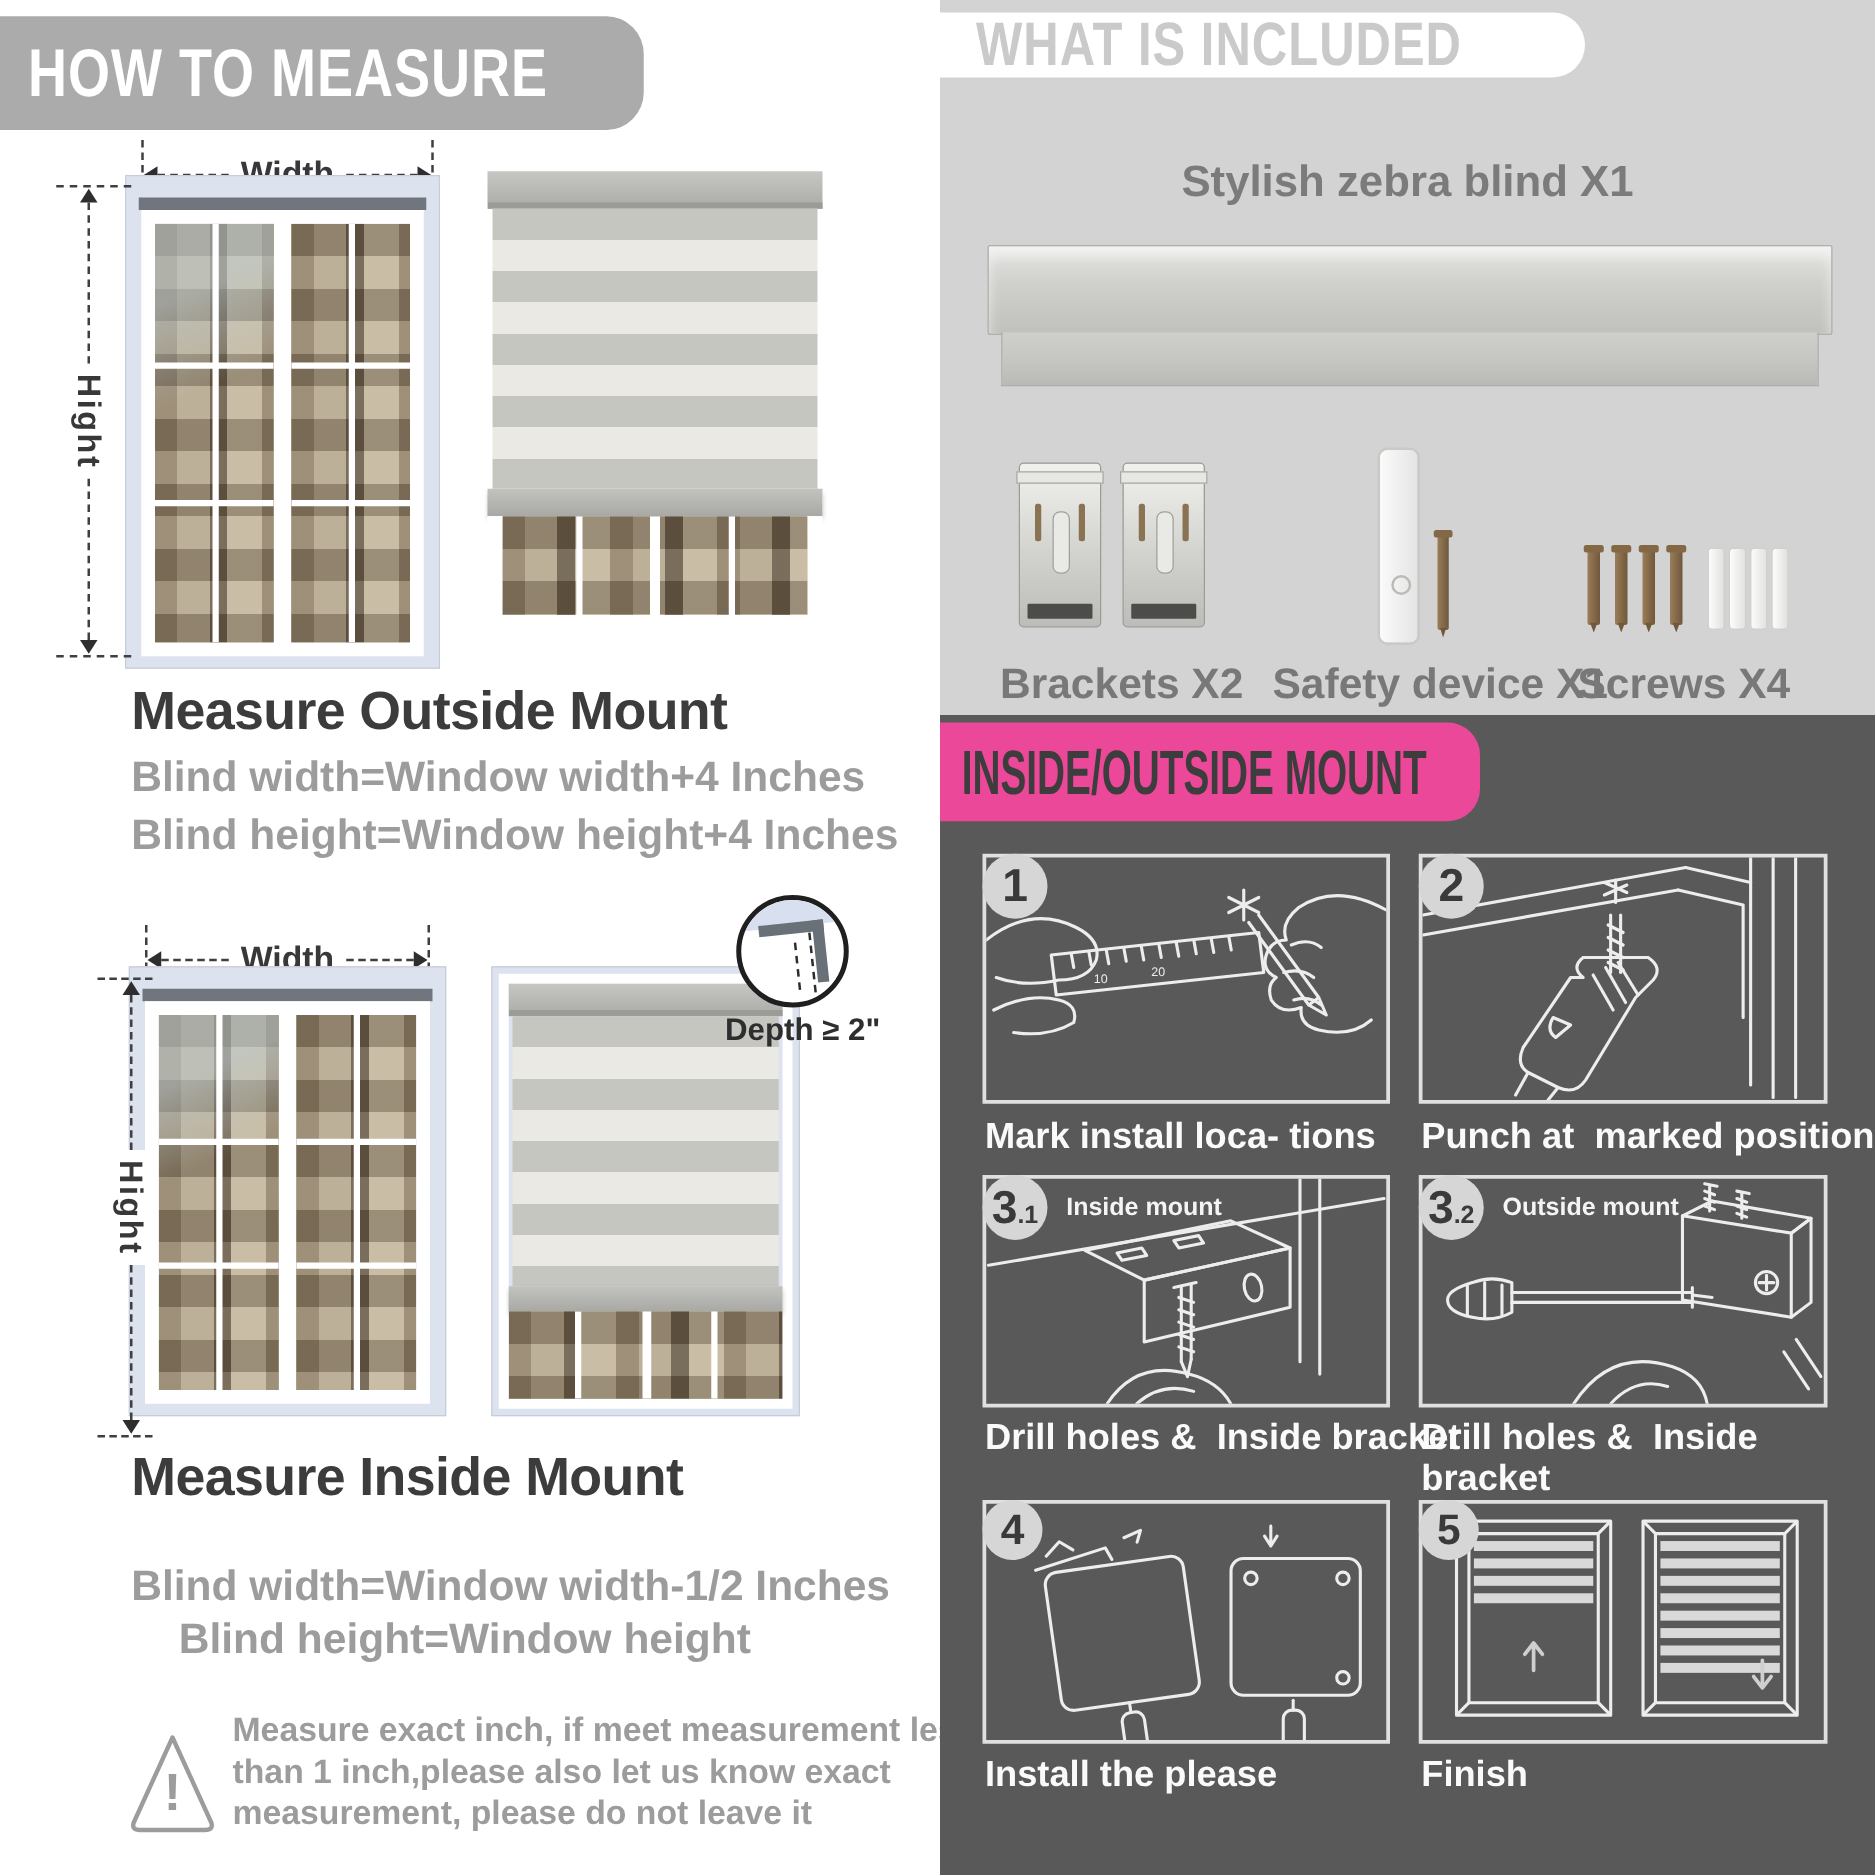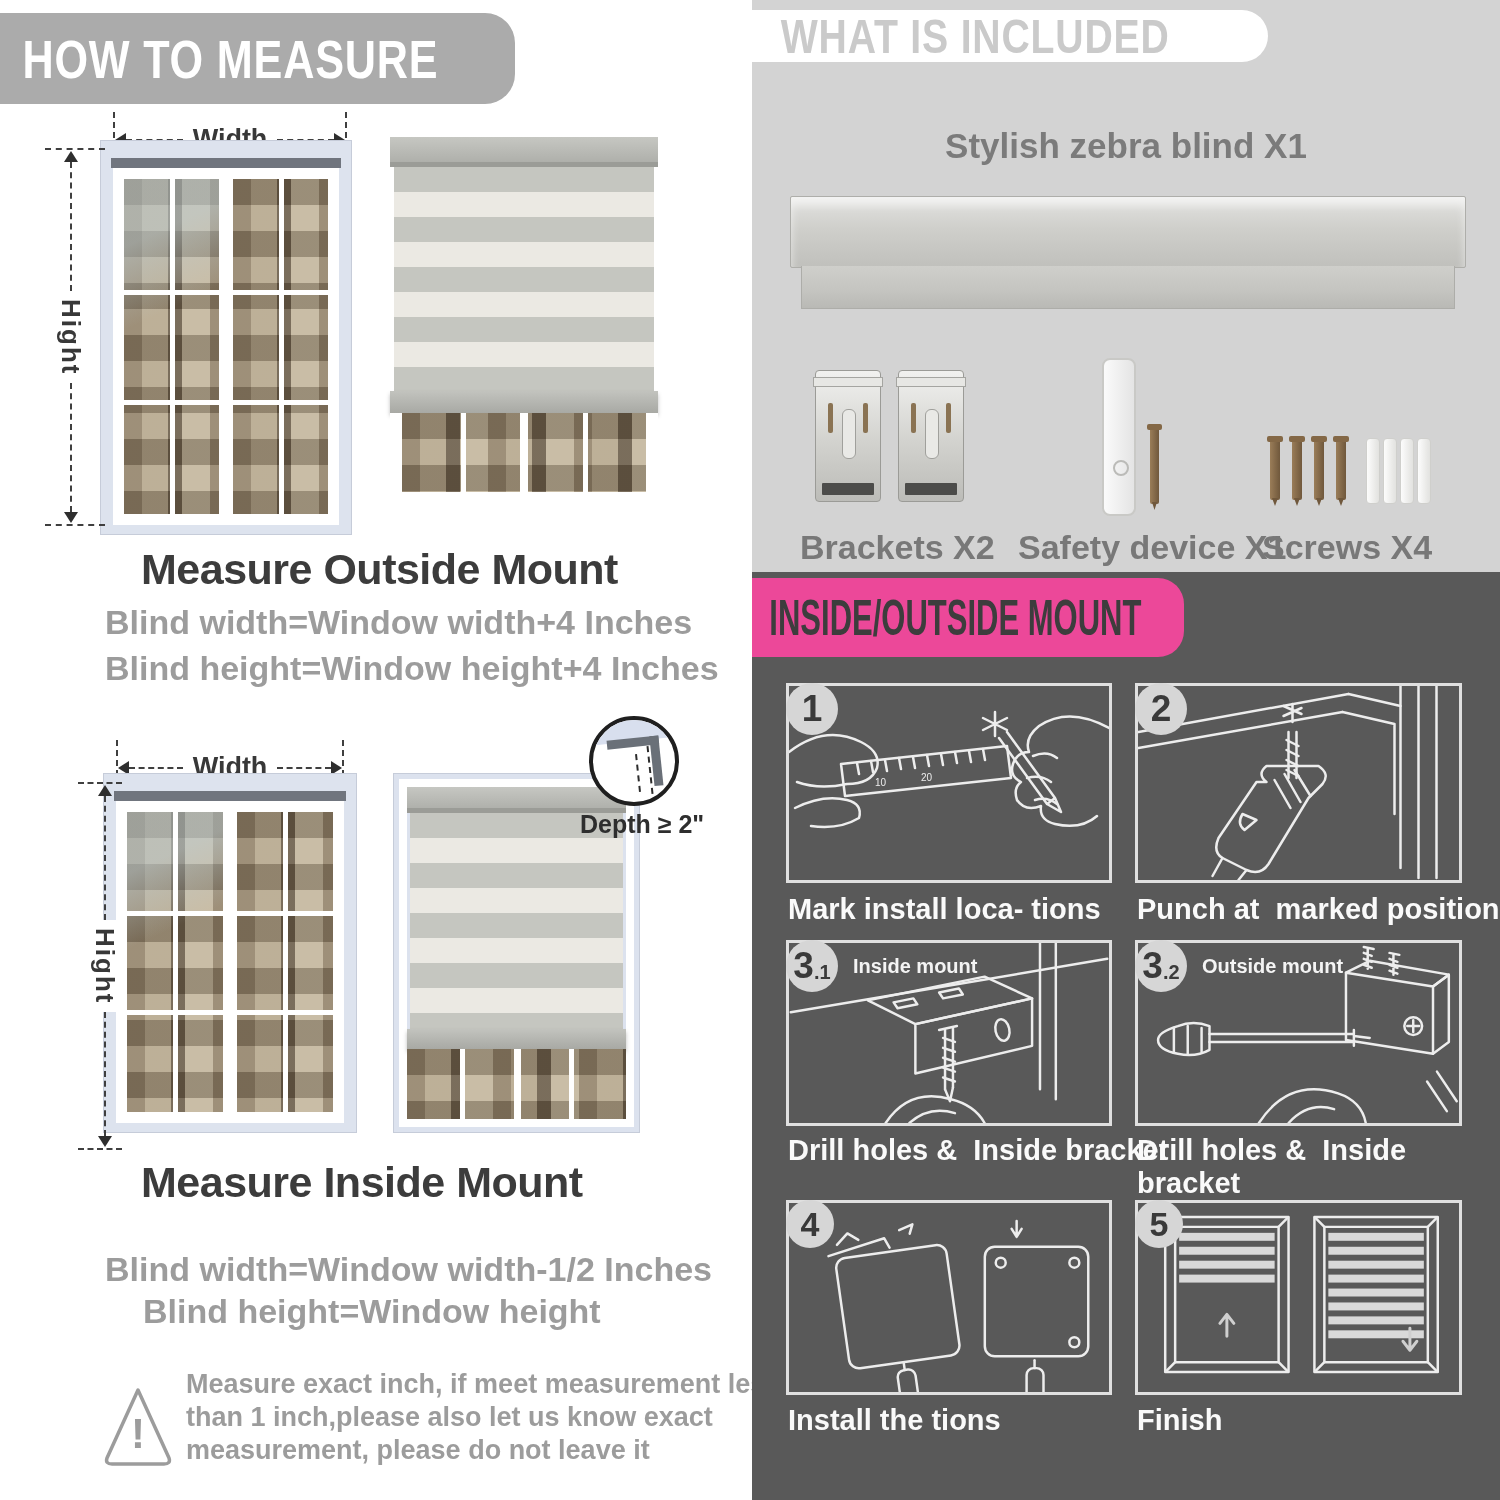--- a/index.html
+++ b/index.html
@@ -61,21 +61,21 @@
   .mv{position:absolute;top:0;bottom:0;left:50%;width:5px;margin-left:-2px;background:#ffffff;}
   .mh{position:absolute;left:0;right:0;height:5px;background:#ffffff;}
 
   
   .stripes{background:repeating-linear-gradient(180deg,#c5c6c0 0 25px,#ebe9e3 25px 50px);}
   .b-head{background:linear-gradient(180deg,#c6c7c2,#aaaba6);box-shadow:inset 0 -5px 0 #9b9c97;}
   .b-rail{background:linear-gradient(180deg,#c2c3be,#a8a9a4);box-shadow:0 3px 4px rgba(0,0,0,.25);}
   .b-win{position:relative;background:#ffffff;box-sizing:border-box;overflow:hidden;}
 
   
-  .h2L{position:absolute;font-size:43px;font-weight:bold;color:#3c3c3c;letter-spacing:-.5px;white-space:nowrap;margin-left:36px;}
+  .h2L{position:absolute;font-size:43px;font-weight:bold;color:#3c3c3c;letter-spacing:-.5px;white-space:nowrap;}
   .formula{position:absolute;font-size:34px;font-weight:bold;color:#9c9c9c;white-space:nowrap;}
   .warn-text{position:absolute;font-size:27px;font-weight:600;color:#9c9c9c;line-height:33px;white-space:nowrap;}
   .depth-label{position:absolute;font-size:25px;font-weight:bold;color:#2e2e2e;text-align:center;white-space:nowrap;}
 
   
   .panel-light{position:absolute;left:752px;top:0;width:748px;height:572px;background:#d3d3d3;}
   .panel-dark{position:absolute;left:752px;top:572px;width:748px;height:928px;background:#595959;}
   .product-label{position:absolute;left:752px;top:126px;width:748px;text-align:center;
     font-size:35px;font-weight:bold;color:#7b7b7b;}
   .item-label{position:absolute;font-size:34px;font-weight:bold;color:#787878;text-align:center;white-space:nowrap;}
@@ -431,21 +431,21 @@
           <circle cx="286" cy="140" r="5"></circle>
         <rect x="238" y="166" width="17" height="34" rx="7"></rect>
         <path d="M246 158 v8"></path>
         <path d="M228 18 v16 m-5 -8 l5 8 l5 -8"></path>
       </g>
     </svg>
     <div class="badge" style="width:48px;height:48px;font-size:34px;">
       <span>4</span>
     </div>
   </div>
-  <div class="scap" style="left:788px;top:1404px;">Install the tions</div>
+  <div class="scap" style="left:788px;top:1404px;">Install the please</div>
 
   <div class="sbox" style="left:1135px;top:1200px;width:327px;height:195px;">
     <svg class="lineart" viewBox="0 0 320 190">
       <g fill="none" stroke="#ededed" stroke-width="2.5" stroke-linejoin="round">
         <rect x="26" y="14" width="124" height="156"></rect>
         <rect x="36" y="24" width="104" height="136"></rect>
         <path d="M26 14 L36 24 M150 14 L140 24 M26 170 L36 160 M150 170 L140 160"></path>
         <rect x="176" y="14" width="124" height="156"></rect>
         <rect x="186" y="24" width="104" height="136"></rect>
         <path d="M176 14 L186 24 M300 14 L290 24 M176 170 L186 160 M300 170 L290 160"></path>

